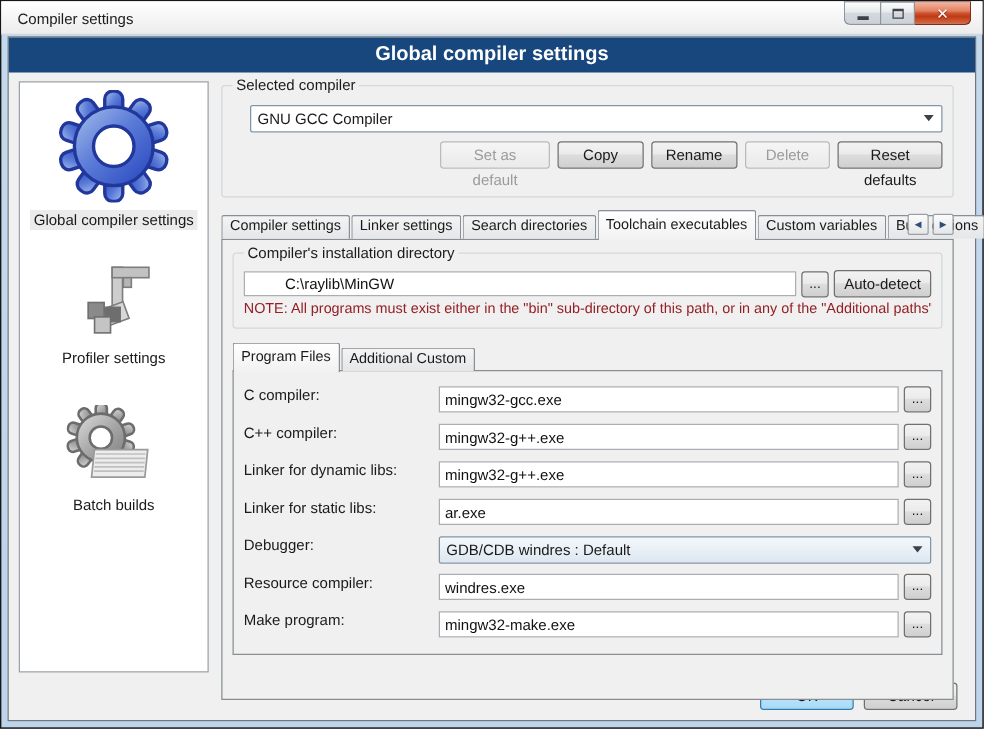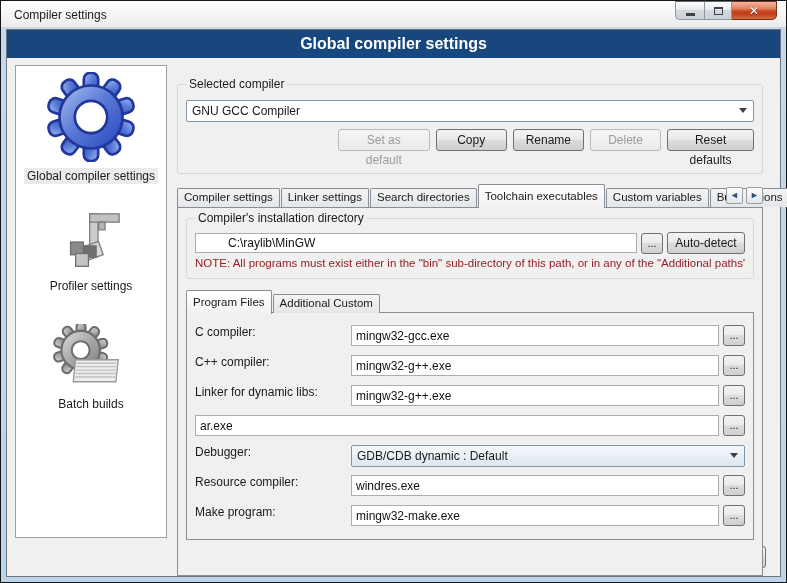--- a/index.html
+++ b/index.html
@@ -37,21 +37,21 @@
   .side-item .lbl { font-size:12px; padding:1px 3px; margin-top:6px; white-space:nowrap; }
   .side-item.selected .lbl { background:#ebebeb; }
   .si-1 { margin-top:6px; } .si-2 { margin-top:28px; } .si-3 { margin-top:30px; }
 
   
   .content { position:absolute; left:170px; top:34px; width:586px; }
 
   .groupbox { position:relative; border:1px solid #d2d8dd; border-radius:3px; }
   .groupbox > .gb-label { position:absolute; top:-8px; left:8px; background:#f0f0f0; padding:0 3px; font-size:12px; }
 
-  .gb-compiler { height:90px; margin-top:20px; }
+  .gb-compiler { height:90px; margin-top:4px;padding-left:14px; }
   .combo { height:22px; border:1px solid #8396a8; background:#ffffff; border-radius:2px;
            display:flex; align-items:center; padding:0 20px 0 5px; position:relative; font-size:12px; }
   .combo .arrow { position:absolute; right:6px; top:7px; width:0; height:0;
                   border-left:4px solid transparent; border-right:4px solid transparent; border-top:5px solid #3a4148; }
   .gb-compiler .combo { margin:15px 8px 0 8px; }
   .btnrow { display:flex; gap:6px; margin:7px 8px 0 8px; }
 
   .btn { height:22px; padding:0 10px; font-size:12px; color:#1a1a1a; text-align:center; line-height:20px;
          border:1px solid #707070; border-radius:3px; cursor:default;
          background:linear-gradient(#f2f2f2,#ebebeb 45%,#dddddd 50%,#cfcfcf); }
@@ -284,28 +284,29 @@
             <div class="btn browse">...</div>
           </div>
 
           <div class="frow">
             <span class="flabel">Linker for dynamic libs:</span>
             <input class="field" value="mingw32-g++.exe" style="">
             <div class="btn browse">...</div>
           </div>
 
           <div class="frow">
+            <span class="flabel">Linker for static libs:</span>
             <input class="field" value="ar.exe" style="">
             <div class="btn browse">...</div>
           </div>
 
           <div class="frow">
             <span class="flabel">Debugger:</span>
             <div class="combo">
-              <span>GDB/CDB dynamic : Default</span>
+              <span>GDB/CDB windres : Default</span>
               <span class="arrow"></span>
             </div>
           </div>
 
           <div class="frow">
             <span class="flabel">Resource compiler:</span>
             <input class="field" value="windres.exe" style="">
             <div class="btn browse">...</div>
           </div>
 

